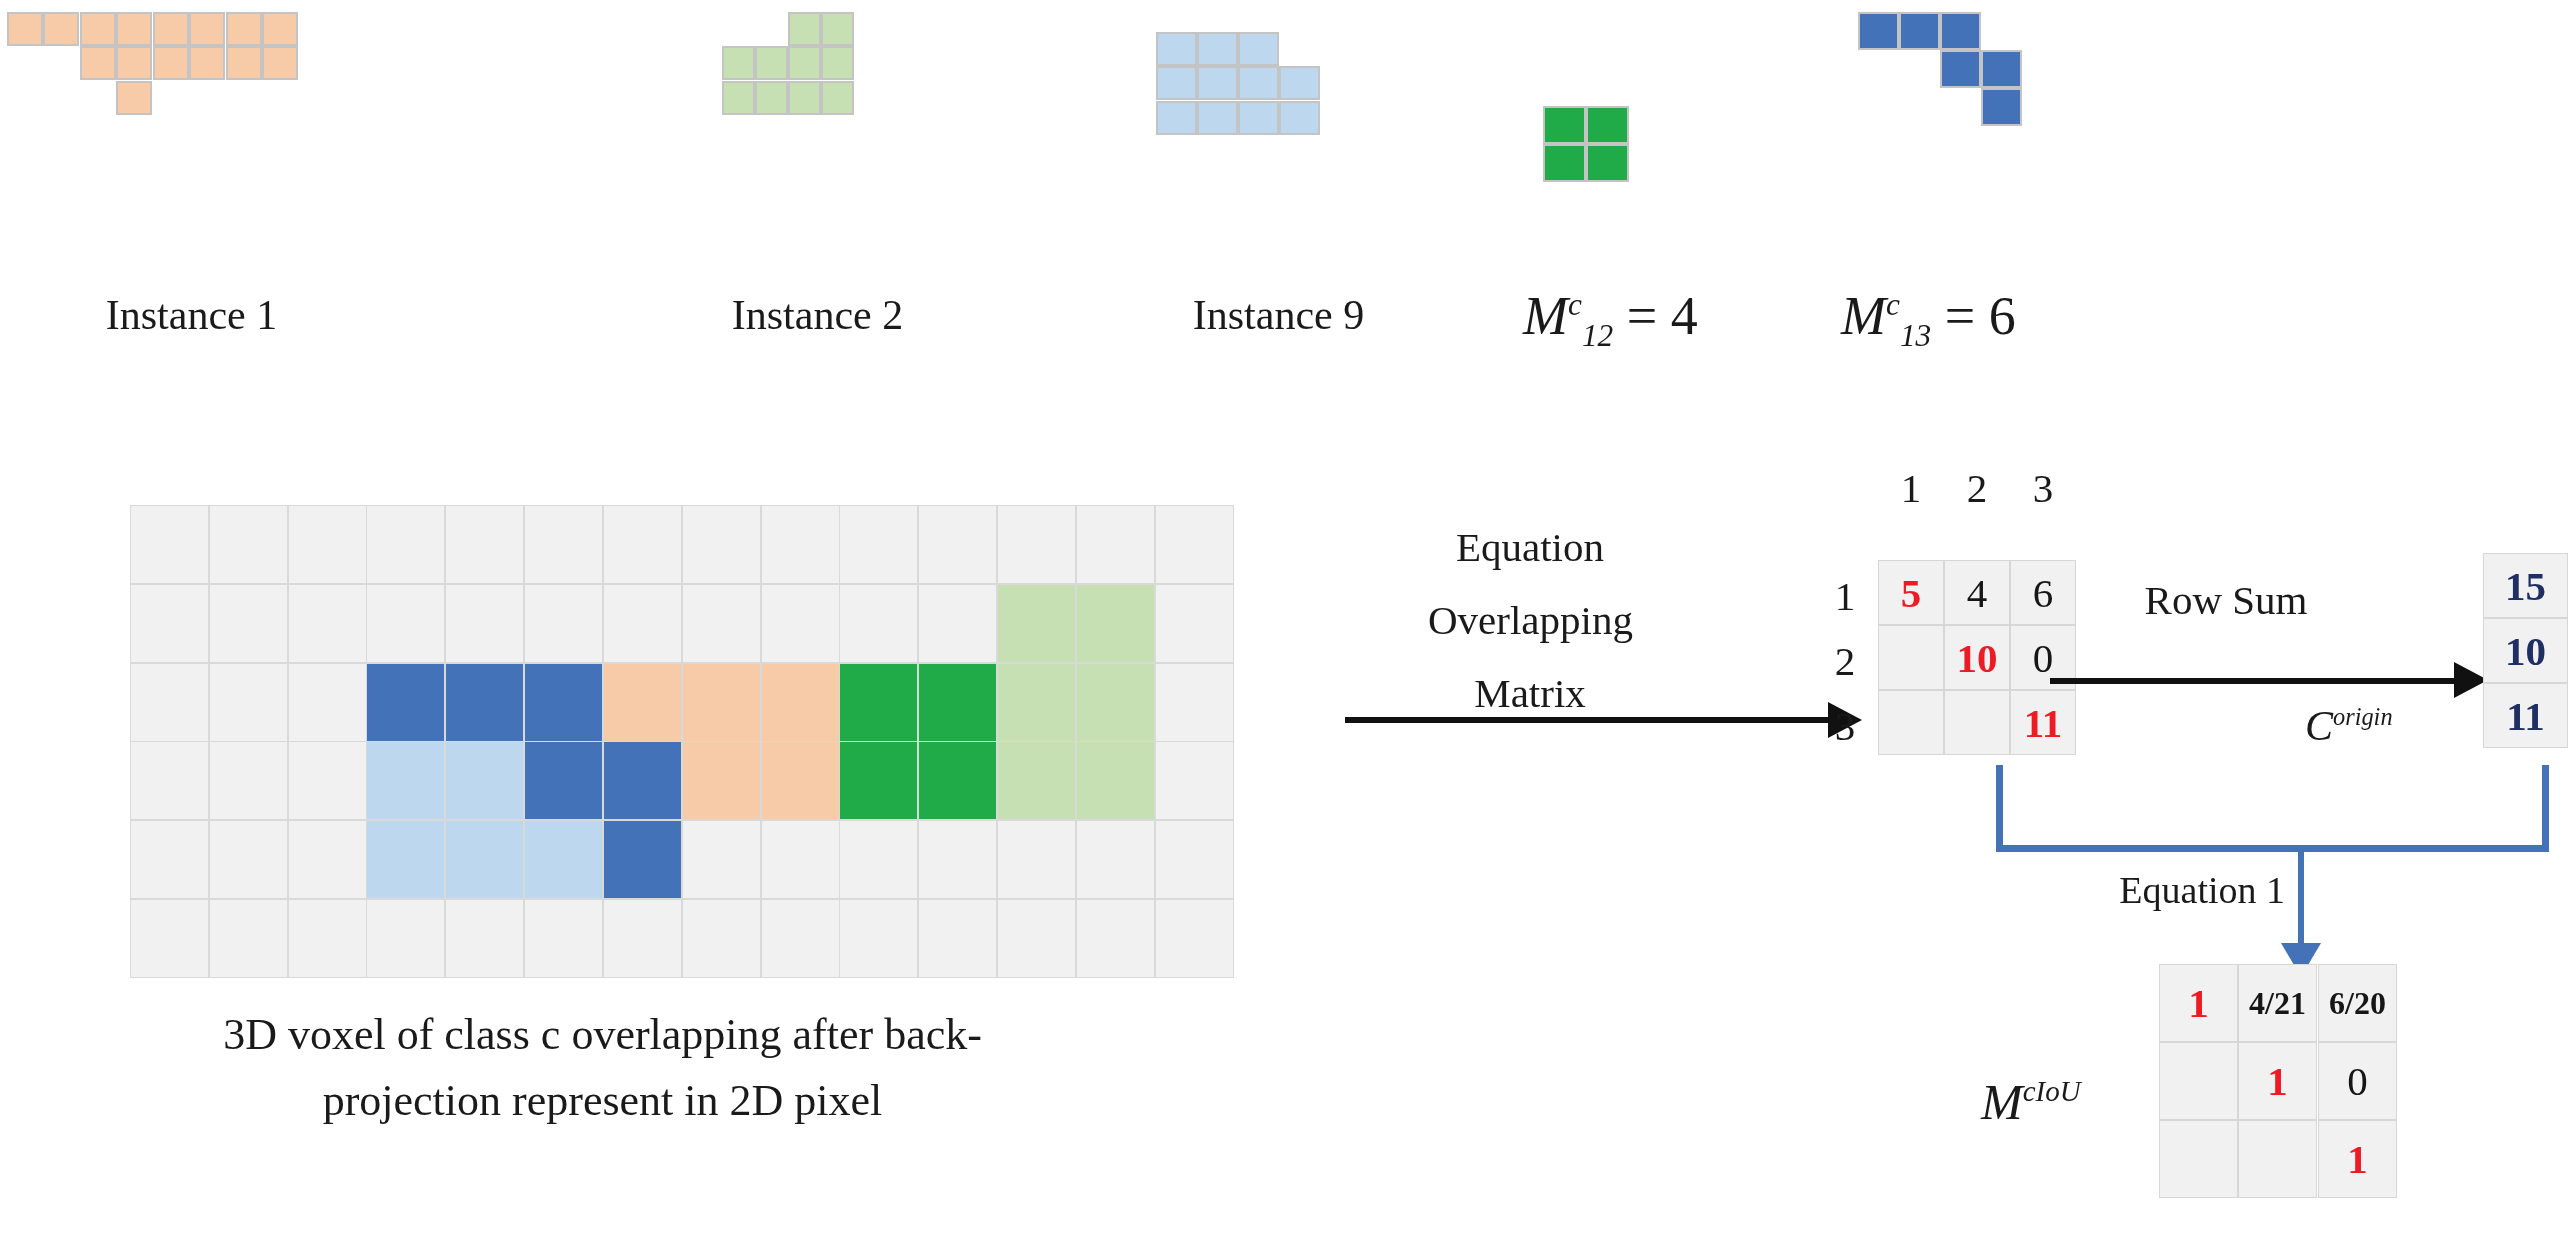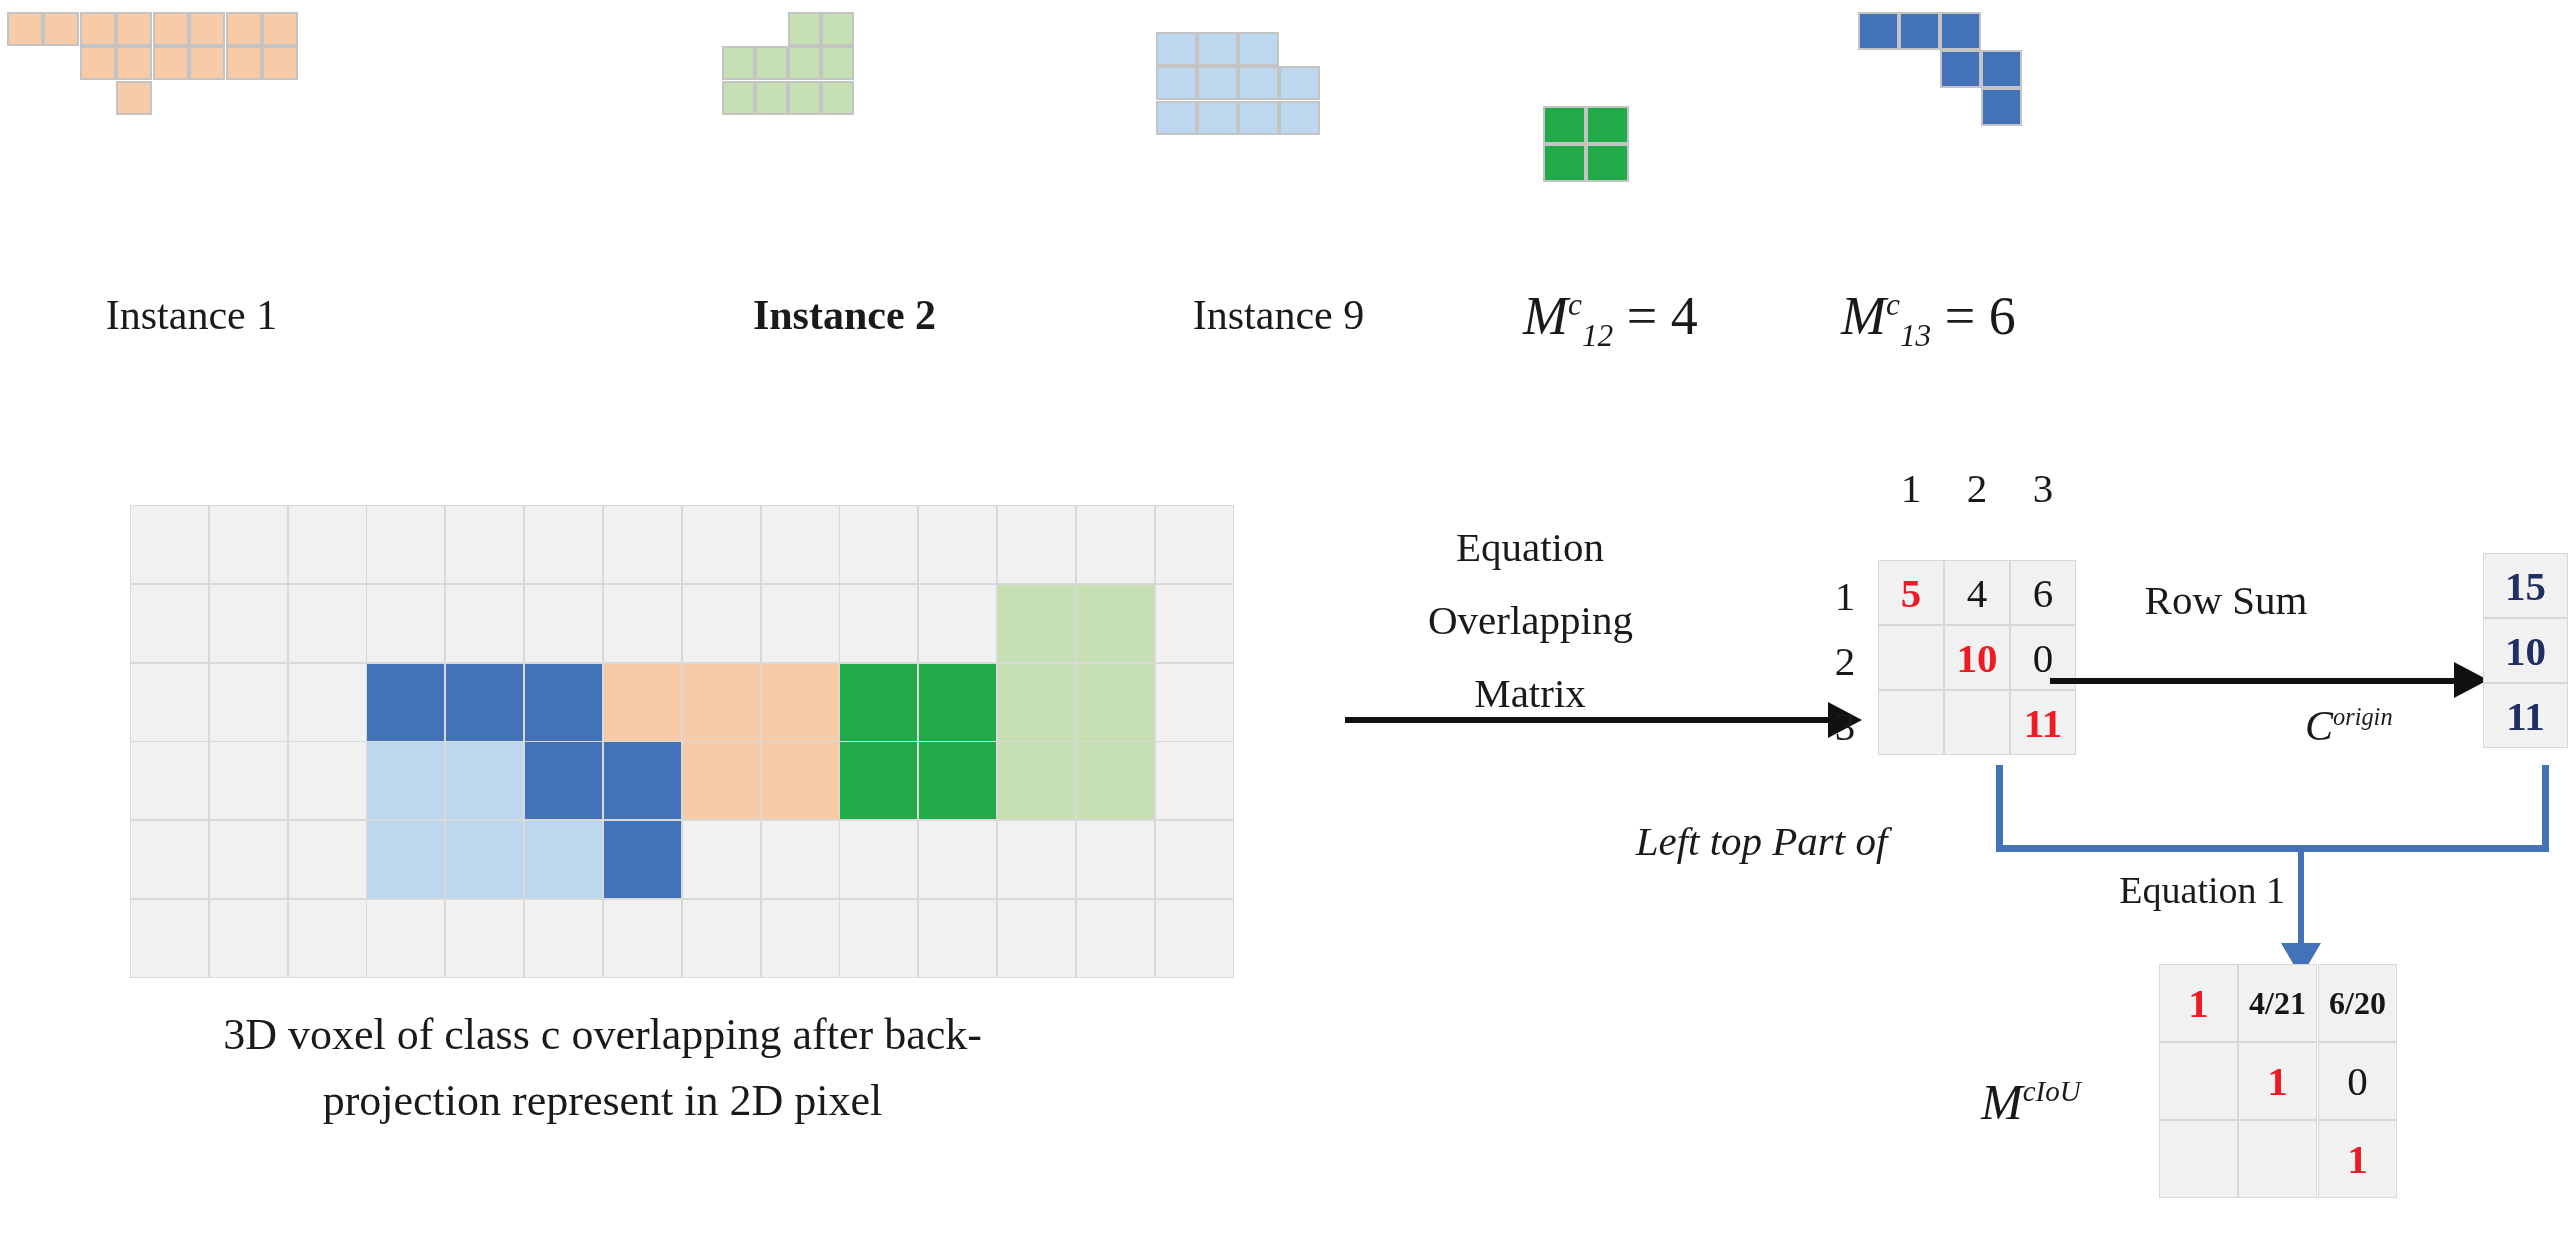--- a/index.html
+++ b/index.html
@@ -51,21 +51,21 @@
     <div class="cell" style="left: 99px; top: 0px; width: 33px; height: 34px; background: rgb(198, 224, 180);"></div>
     <div class="cell" style="left: 0px; top: 34px; width: 33px; height: 34px; background: rgb(198, 224, 180);"></div>
     <div class="cell" style="left: 33px; top: 34px; width: 33px; height: 34px; background: rgb(198, 224, 180);"></div>
     <div class="cell" style="left: 66px; top: 34px; width: 33px; height: 34px; background: rgb(198, 224, 180);"></div>
     <div class="cell" style="left: 99px; top: 34px; width: 33px; height: 34px; background: rgb(198, 224, 180);"></div>
     <div class="cell" style="left: 0px; top: 69px; width: 33px; height: 34px; background: rgb(198, 224, 180);"></div>
     <div class="cell" style="left: 33px; top: 69px; width: 33px; height: 34px; background: rgb(198, 224, 180);"></div>
     <div class="cell" style="left: 66px; top: 69px; width: 33px; height: 34px; background: rgb(198, 224, 180);"></div>
     <div class="cell" style="left: 99px; top: 69px; width: 33px; height: 34px; background: rgb(198, 224, 180);"></div>
   </div>
-<div class="lbl" style="left:699px;top:291px;width:291px;font-weight:bold;">Instance 2</div>
+<div class="lbl" style="left:672px;top:291px;width:291px;">Instance 2</div>
 
 <div class="abs" id="inst3" style="left:1156px;top:32px;">
     <div class="cell" style="left: 0px; top: 0px; width: 41px; height: 34px; background: rgb(189, 215, 238);"></div>
     <div class="cell" style="left: 41px; top: 0px; width: 41px; height: 34px; background: rgb(189, 215, 238);"></div>
     <div class="cell" style="left: 82px; top: 0px; width: 41px; height: 34px; background: rgb(189, 215, 238);"></div>
     <div class="cell" style="left: 0px; top: 34px; width: 41px; height: 34px; background: rgb(189, 215, 238);"></div>
     <div class="cell" style="left: 41px; top: 34px; width: 41px; height: 34px; background: rgb(189, 215, 238);"></div>
     <div class="cell" style="left: 82px; top: 34px; width: 41px; height: 34px; background: rgb(189, 215, 238);"></div>
     <div class="cell" style="left: 123px; top: 34px; width: 41px; height: 34px; background: rgb(189, 215, 238);"></div>
     <div class="cell" style="left: 0px; top: 69px; width: 41px; height: 34px; background: rgb(189, 215, 238);"></div>
@@ -230,21 +230,20 @@
     <div class="hdr" style="left: 66px; top: 0px; width: 66px;">2</div>
     <div class="hdr" style="left: 132px; top: 0px; width: 66px;">3</div>
   </div>
 <div class="abs" id="matMrows" style="left:1822px;top:560px;">
     <div class="hdr" style="left: 0px; top: 12px; width: 46px;">1</div>
     <div class="hdr" style="left: 0px; top: 77px; width: 46px;">2</div>
     <div class="hdr" style="left: 0px; top: 142px; width: 46px;">3</div>
   </div>
 
 <div class="math ital" style="left:1576px;top:815px;font-size:41px;text-align:center;width:371px;line-height:1.3;">
-  <div>Left top Part of</div>
 </div>
 
 <div class="hdr" style="left:2087px;top:576px;width:278px;">Row Sum</div>
 <div class="arrowline" style="left:2050px;top:678px;width:411px;height:6px;"></div>
 <div class="abs" style="left:2454px;top:662px;width:0;height:0;border-top:18.5px solid transparent;border-bottom:18.5px solid transparent;border-left:34px solid #111;"></div>
 
 <div class="abs" id="rowsum" style="left:2483px;top:553px;">
     <div class="mcell" style="left: 0px; top: 0px; width: 85px; height: 65px;">
       <span class="navy">15</span>
     </div>

